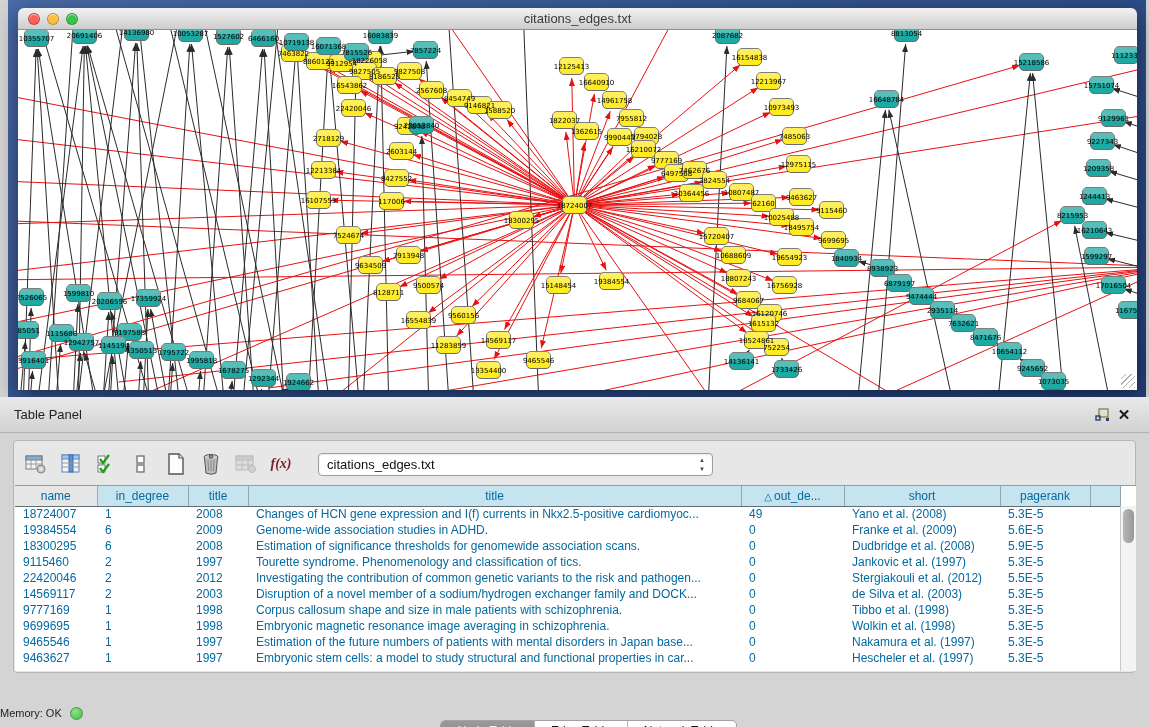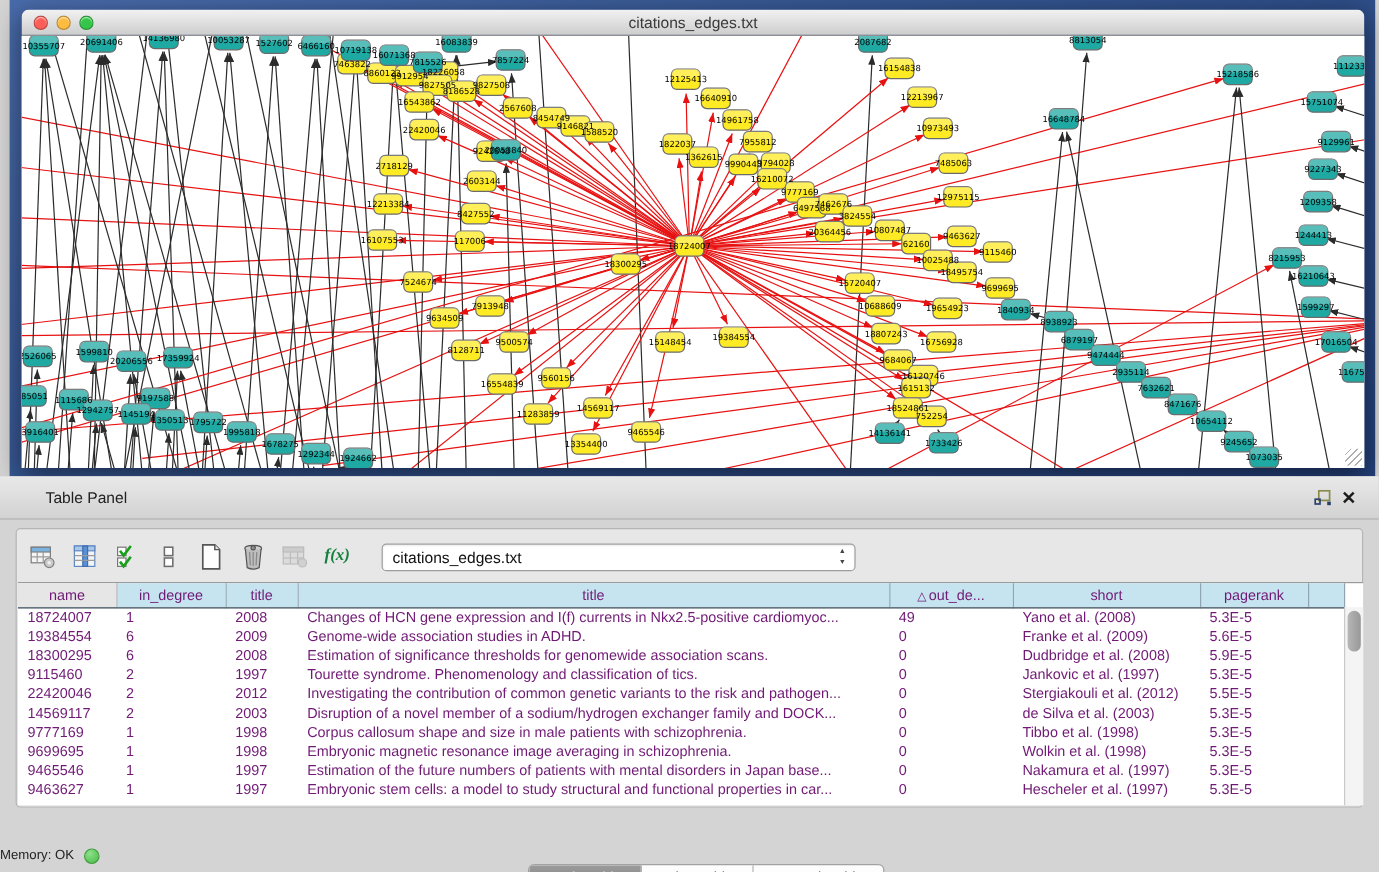--- a/index.html
+++ b/index.html
@@ -21,40 +21,40 @@
     box-shadow:inset 0 1px 1px rgba(255,255,255,.6); }
   .light.red { background:#fc5f57; } .light.yellow { background:#fdbc40; } .light.green { background:#35c649; }
   .canvas-wrap { position:relative; width:1119px; height:360px; background:#ffffff; overflow:hidden; }
   .canvas-wrap svg { display:block; }
   .grip { position:absolute; right:2px; bottom:2px; width:14px; height:14px;
     background:repeating-linear-gradient(135deg, transparent 0 3px, #9a9a9a 3px 4px); opacity:.8; }
 
   
   .table-panel { position:absolute; left:0; top:397px; width:1149px; height:330px; background:#d4d4d4; }
   .panel-titlebar { height:36px; background:linear-gradient(#e9e9e9,#d2d2d2);
-    border-bottom:1px solid #b2b2b2; display:flex; align-items:center;padding-left:24px; }
+    border-bottom:1px solid #b2b2b2; display:flex; align-items:center; }
   .panel-titlebar .ptitle { margin-left:14px; font-size:13px; color:#222; }
   .panel-titlebar .spacer { flex:1; }
   .pt-icon { width:22px; height:20px; display:flex; align-items:center; justify-content:center; cursor:default; }
   .close-x { font-size:15px; font-weight:bold; color:#1b1b1b; margin-right:14px; }
 
   .inner-panel { position:absolute; left:13px; top:43px; width:1123px; height:233px;
     background:#e7e7e7; border:1px solid #b5b5b5; border-radius:4px; }
   .toolbar { position:absolute; left:10px; top:5px; height:36px; display:flex; align-items:center; gap:11px; }
   .tbtn { width:24px; height:24px; display:flex; align-items:center; justify-content:center; }
-  .fx { font-family:"Liberation Serif", serif; font-style:italic; font-weight:bold; font-size:14px; color:#15803d; }
+  .fx { font-family:"Liberation Serif", serif; font-style:italic; font-weight:bold; font-size:14px; color:#7f1d1d; }
   .combo { margin-left:14px; width:395px; height:23px; background:#fff; border:1px solid #9d9d9d;
     border-radius:4px; display:flex; align-items:center; font-size:13px; color:#111;
     padding-left:8px; position:relative; box-shadow:inset 0 1px 2px rgba(0,0,0,.08); }
   .combo .arrows { position:absolute; right:7px; top:2px; display:flex; flex-direction:column;
     font-size:6px; line-height:9px; color:#444; }
 
   .tablewrap { position:absolute; left:1px; top:44px; width:1121px; height:186px; background:#fff;
     border-top:1px solid #9a9a9a; }
-  table.grid { border-collapse:collapse; table-layout:fixed; width:1105px; font-size:12px; color:#701a75; }
+  table.grid { border-collapse:collapse; table-layout:fixed; width:1105px; font-size:12px; color:#0369a1; }
   table.grid th { height:20px; font-weight:normal; text-align:center;
     background:#c5e4f0; border-right:1px solid #8fa6b2; border-bottom:1px solid #5f6f78; overflow:hidden; white-space:nowrap; }
   table.grid th.gray { background:#e6e6e6; border-right:1px solid #a8a8a8; }
   table.grid td { height:16px; padding:0 0 0 8px; white-space:nowrap; overflow:hidden; border:0; }
   .sorttri { font-size:10px; margin-right:2px; }
   .vscroll { position:absolute; right:0; top:20px; width:16px; height:165px; background:#f4f4f4;
     border-left:1px solid #c9c9c9; }
   .vthumb { position:absolute; left:2px; top:3px; width:11px; height:34px; border-radius:6px;
     background:linear-gradient(90deg,#b6b6b6,#989898); }
 

